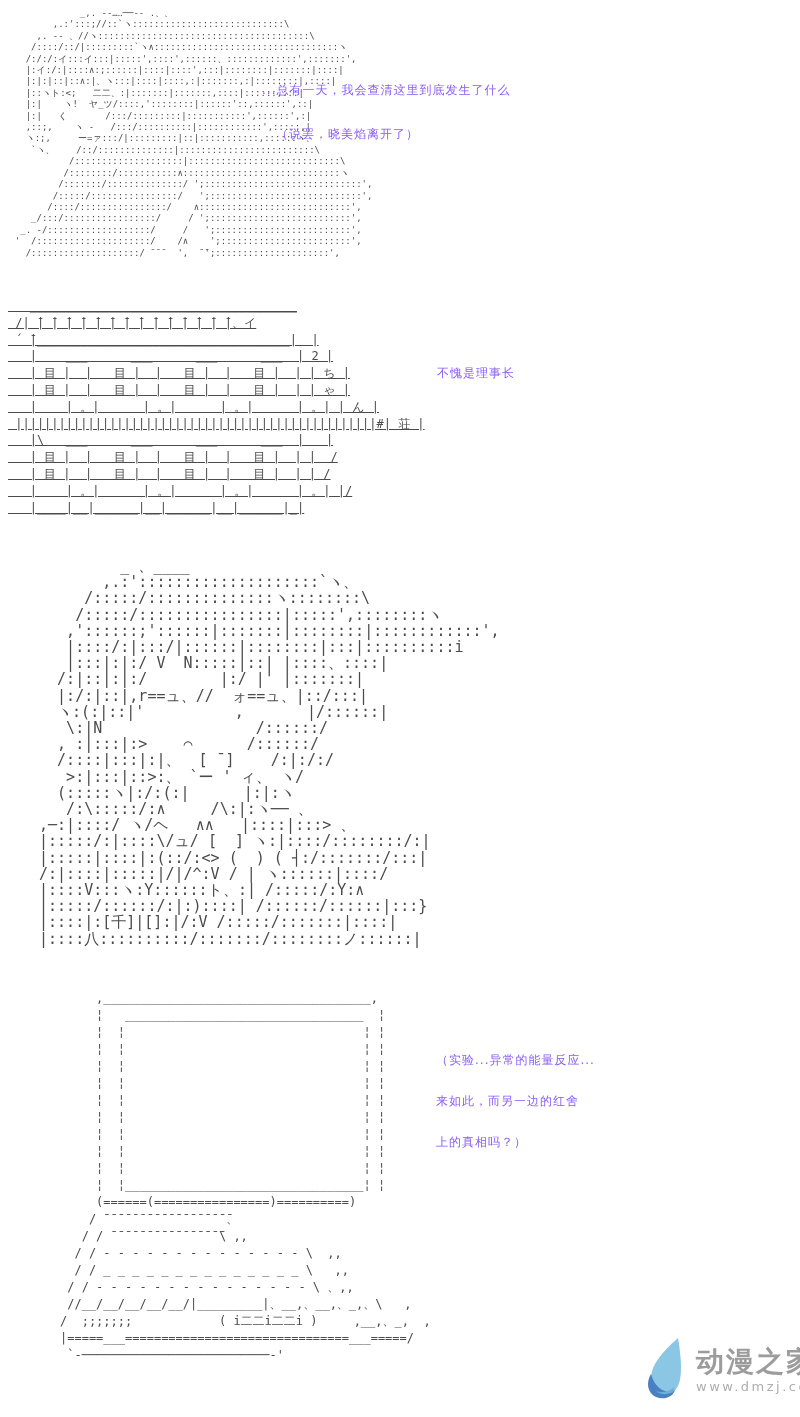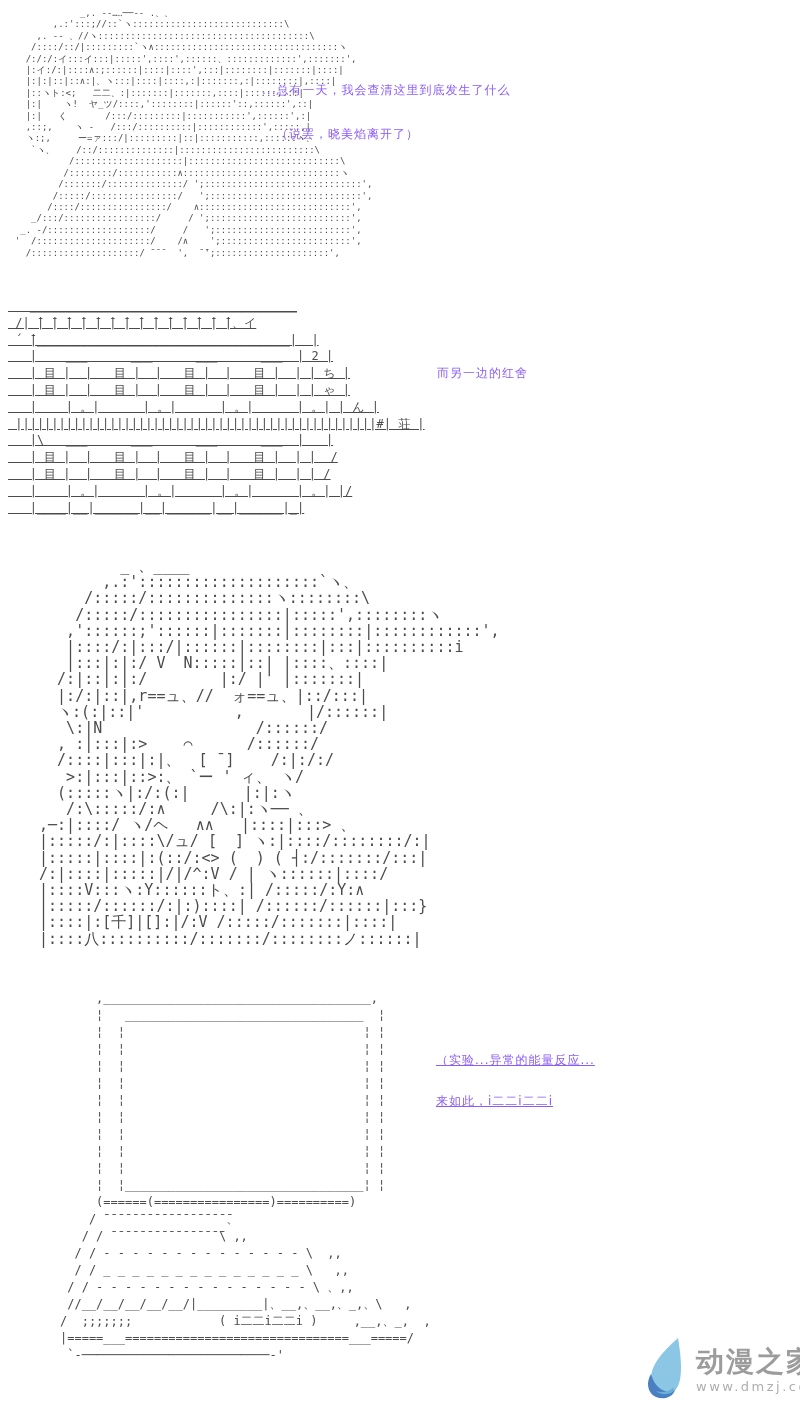--- a/index.html
+++ b/index.html
@@ -28,21 +28,21 @@
     color:#8b5cf6;
     font-size:12px;
     letter-spacing:1px;
     white-space:nowrap;
   }
   #dialog1{ left:262px; top:82px;  }
   #dialog2{ left:276px; top:126px;text-align:right; }
   #dialog3{ left:437px; top:365px; }
   #dialog4{ left:283px; top:652px; }
   #dialog4 .line{ height:38px; }
-  #dialog5{ left:436px; top:1052px;text-decoration:underline; }
+  #dialog5{ left:436px; top:1052px; }
   #dialog5 .line{ height:41px; }
   .watermark{
     position:absolute;
     left:638px; top:1336px;
     display:flex;
     align-items:center;
   }
   .wm-icon{ width:52px; height:68px; }
   .wm-text{ margin-left:6px; }
   .wm-name{
@@ -98,21 +98,21 @@
    | 目 |  |   目 |  |   目 |  |   目 |  | | ち |
    | 目 |  |   目 |  |   目 |  |   目 |  | | ゃ |
    |    | 。|      | 。|      | 。|      | 。| | ん |
  ||||||||||||||||||||||||||||||||||||||||||||||||||#| 荘 |
    |\   ___      ___      ___      ___  |   |
    | 目 |  |   目 |  |   目 |  |   目 |  | |  /
    | 目 |  |   目 |  |   目 |  |   目 |  | | /
    |    | 。|      | 。|      | 。|      | 。| |/
    |____|__|______|__|______|__|______|_|</pre>
 
-  <div class="dialog" id="dialog3">而另一边的红舍</div>
+  <div class="dialog" id="dialog3">不愧是理事长</div>
 
   <pre class="aa" id="aa-character2">          _ 、____
         ,.:'::::::::::::::::::::`ヽ、
       /:::::/::::::::::::::ヽ::::::::\
      /:::::/::::::::::::::::|:::::',::::::::ヽ
     ,'::::::;'::::::|:::::::|::::::::|::::::::::::',
     |::::/:|:::/|::::::|::::::::|:::|::::::::::i
     |:::|:|:/ V  Ν:::::|::| |::::、::::|
    /:|::|:|:/        |:/ |' |:::::::|
    |:/:|::|,r==ュ、//  ォ==ュ、|::/:::|
@@ -151,21 +151,22 @@
   / / ‐ ‐ ‐ ‐ ‐ ‐ ‐ ‐ ‐ ‐ ‐ ‐ ‐ ‐ \  ,,
   / / _ _ _ _ _ _ _ _ _ _ _ _ _ _ \   ,,
  / / ‐ ‐ ‐ ‐ ‐ ‐ ‐ ‐ ‐ ‐ ‐ ‐ ‐ ‐ ‐ \ 、,,
  //__/__/__/__/__/|_________|、__,、__,、_,、\   ,
 /  ;;;;;;;            ( i二二i二二i )     ,__,、_,  ,
 |=====___===============================___=====/
  `‐──────────────────────────‐'</pre>
 
   <div class="dialog" id="dialog5">
     <div class="line">（实验...异常的能量反应...</div>
-    <div class="line">来如此，i二二i二二i</div>
+    <div class="line">来如此，而另一边的红舍</div>
+    <div class="line">上的真相吗？）</div>
   </div>
 
   <div class="watermark">
     <svg class="wm-icon" viewBox="0 0 52 68">
       <path d="M40 2 C24 16 12 30 13 44 C14 56 26 62 35 56 C44 50 45 32 40 2 Z" fill="#8bc7e4"></path>
       <path d="M13 38 C8 46 9 57 18 61 C26 64.5 35 61 37 54 C29 59 17 53 13 38 Z" fill="#4a7fc1"></path>
       <path d="M35 56 C30 59 22 59 18 55 C24 57 31 56 36 51 Z" fill="#6aaed9"></path>
     </svg>
     <div class="wm-text">
       <div class="wm-name">动漫之家</div>

